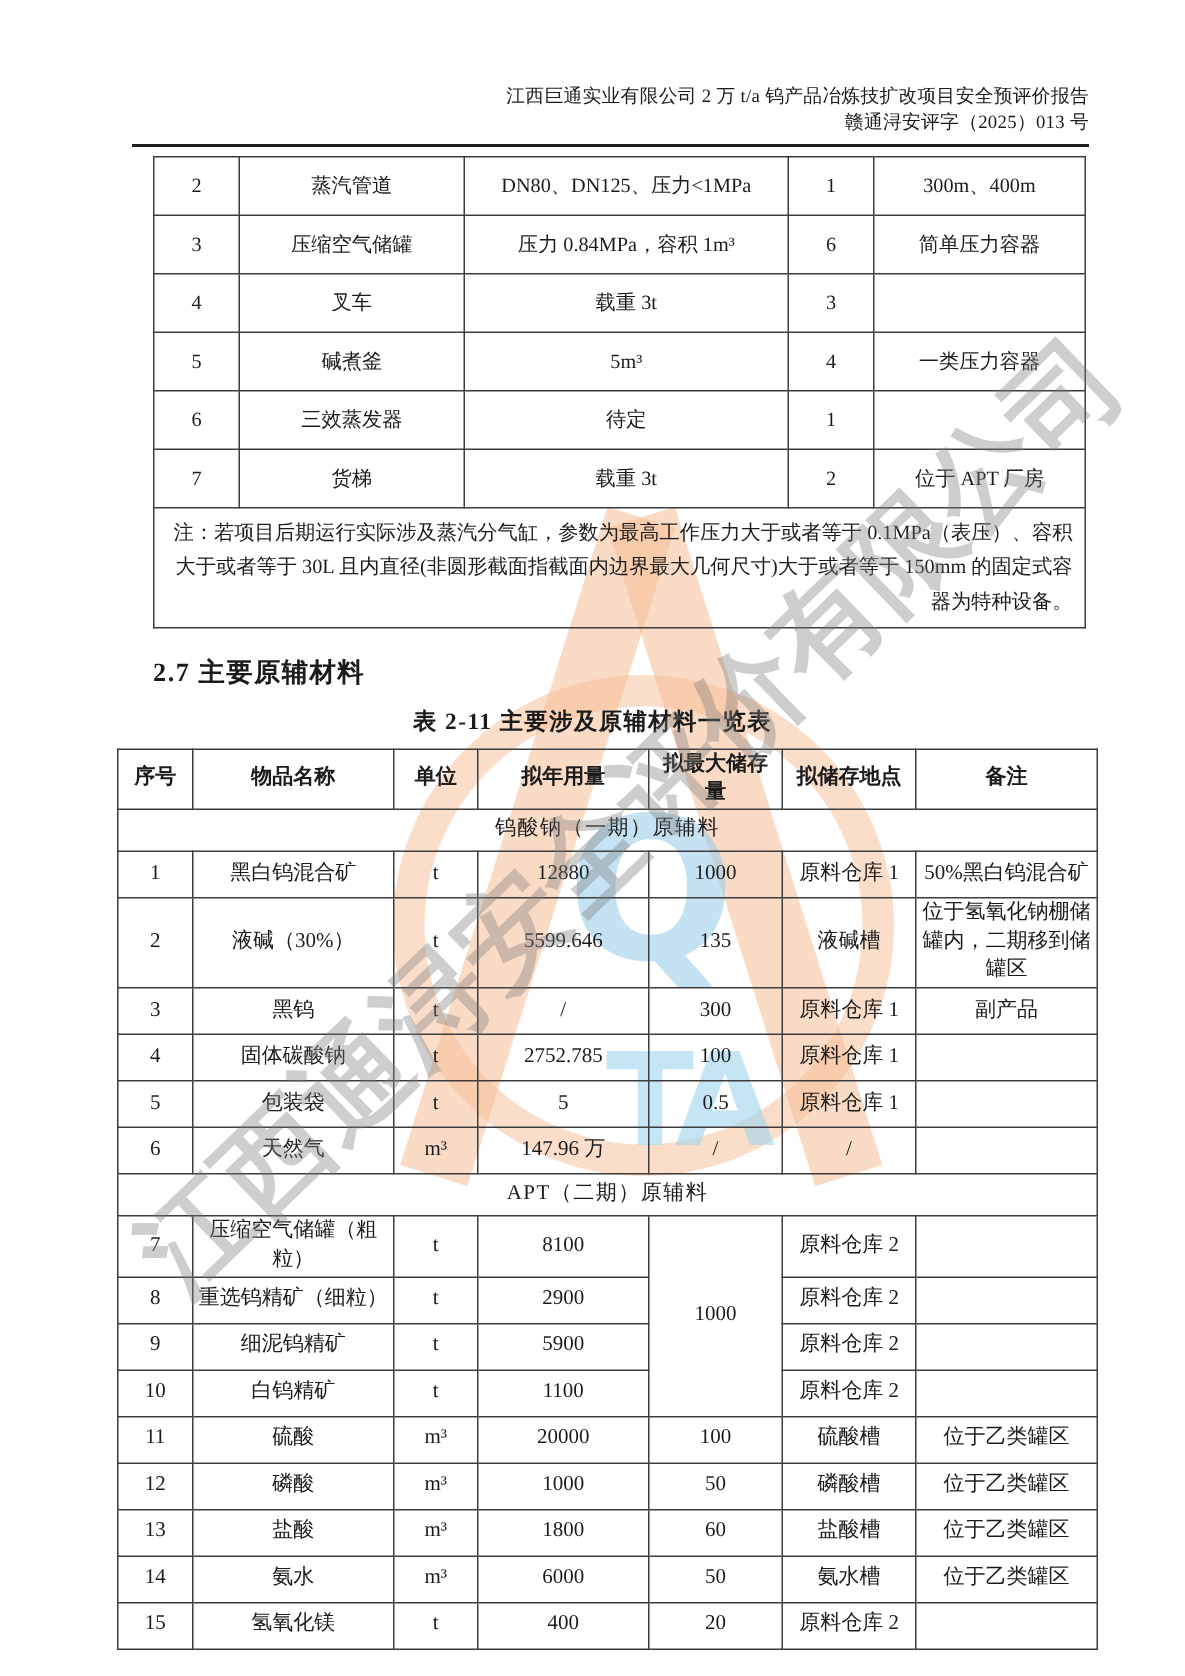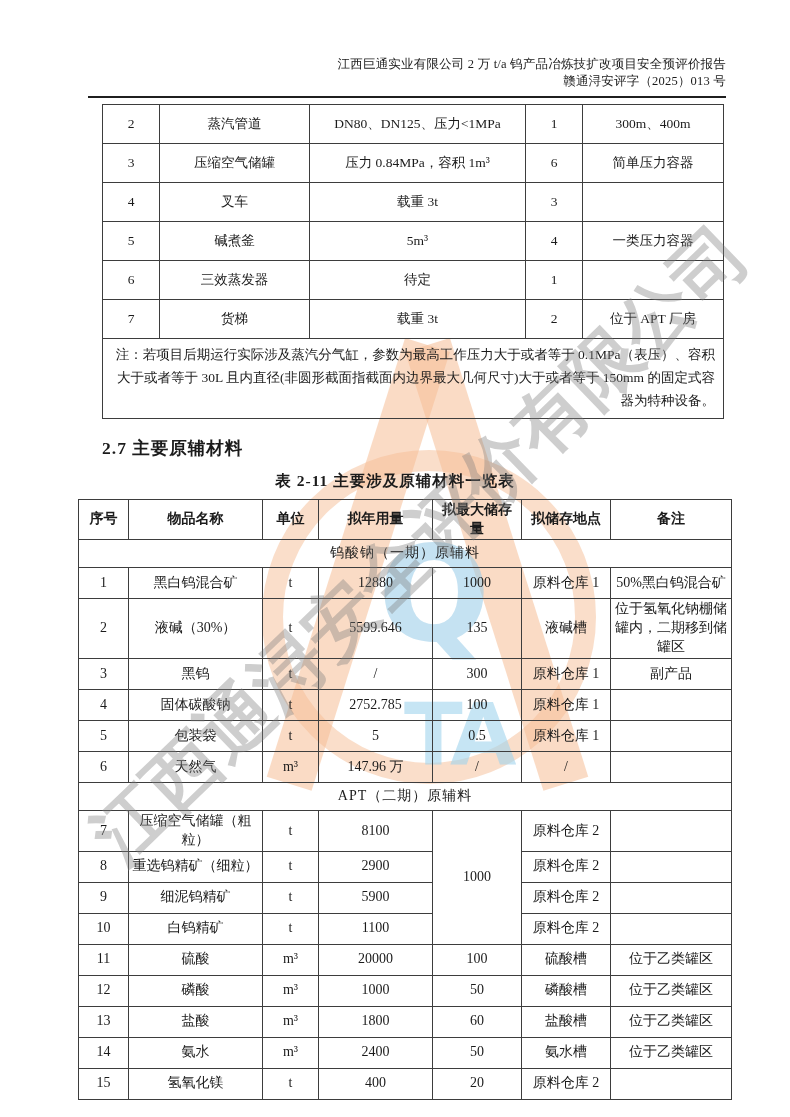--- a/index.html
+++ b/index.html
@@ -292,21 +292,21 @@
             <td>m³</td>
             <td>1800</td>
             <td>60</td>
             <td>盐酸槽</td>
             <td>位于乙类罐区</td>
           </tr>
           <tr>
             <td>14</td>
             <td>氨水</td>
             <td>m³</td>
-            <td>2400</td>
+            <td>6000</td>
             <td>50</td>
             <td>氨水槽</td>
             <td>位于乙类罐区</td>
           </tr>
           <tr>
             <td>15</td>
             <td>氢氧化镁</td>
             <td>t</td>
             <td>400</td>
             <td>20</td>

